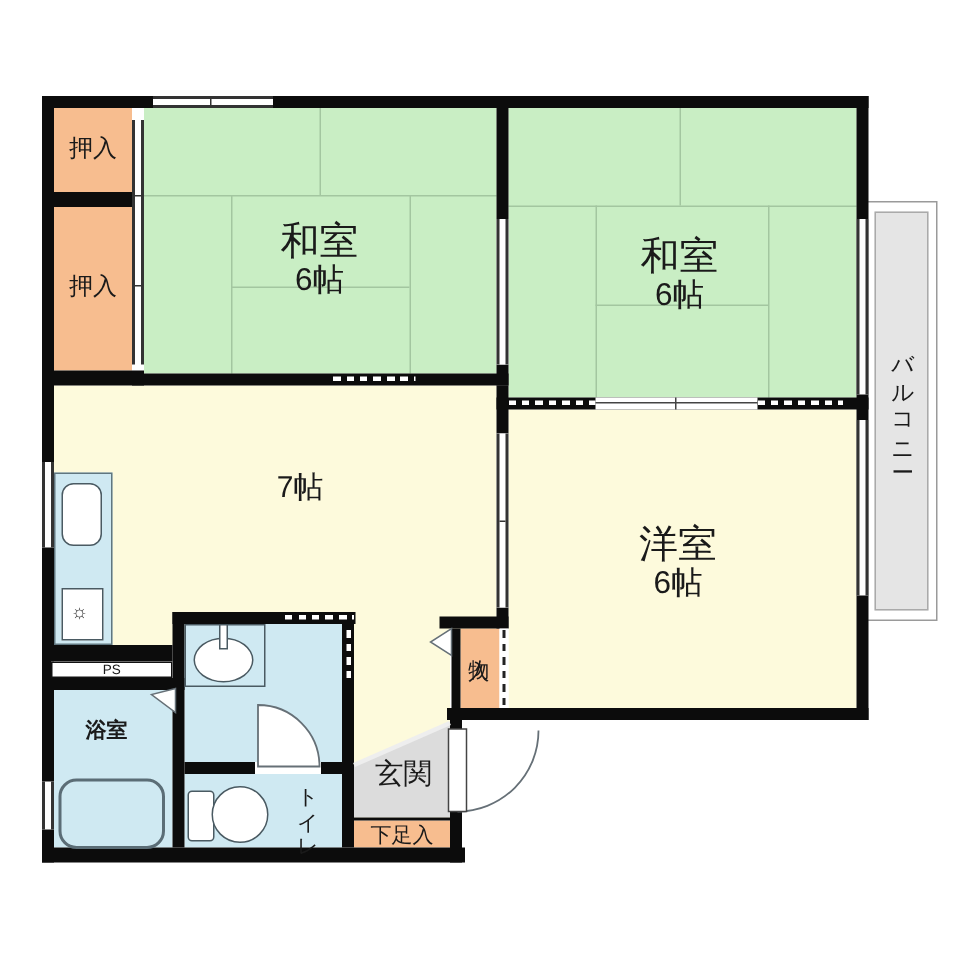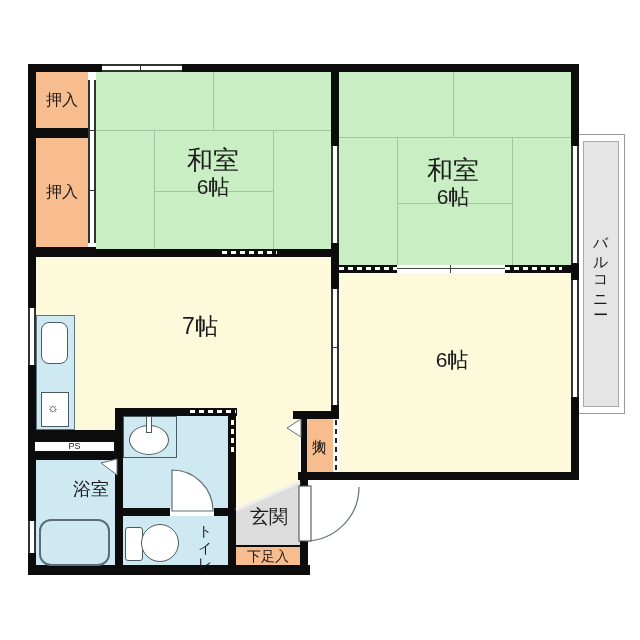--- a/index.html
+++ b/index.html
@@ -139,27 +139,28 @@
 
   <div class="lbl" style="left:133px;top:146px;width:160px;font-size:26px;">
     <div>和室</div>
     <div style="font-size:21px;">6帖</div>
   </div>
   <div class="lbl" style="left:373px;top:156px;width:160px;font-size:26px;">
     <div>和室</div>
     <div style="font-size:21px;">6帖</div>
   </div>
   <div class="lbl" style="left:120px;top:314px;width:160px;font-size:27px;font-weight:bold;">
-    <div style="font-size:23px;font-weight:normal;">7帖</div>
+    <div style="font-size:20px;font-weight:normal;">7帖</div>
   </div>
   <div class="lbl" style="left:372px;top:348px;width:160px;font-size:26px;">
+    <div>洋室</div>
     <div style="font-size:21px;">6帖</div>
   </div>
 
   <div class="lbl vtxt" style="left:592px;top:226px;font-size:15px;letter-spacing:3px;">バルコニー</div>
-  <div class="lbl" style="left:56px;top:479px;width:70px;font-size:18px;">浴室</div>
+  <div class="lbl" style="left:36px;top:479px;width:70px;font-size:14px;font-weight:bold;">浴室</div>
   <div class="lbl vtxt" style="left:197px;top:515px;font-size:14px;letter-spacing:1px;">トイレ</div>
   <div class="lbl vtxt" style="left:311px;top:428px;font-size:14px;letter-spacing:1px;">物入</div>
   <div class="lbl" style="left:239px;top:506px;width:60px;font-size:19px;">玄関</div>
   <div class="lbl" style="left:237px;top:549px;width:62px;font-size:14px;">下足入</div>
   <div class="lbl" style="left:34px;top:442px;width:81px;font-size:9px;line-height:9px;">PS</div>
 
 </div>
 
 </body></html>

